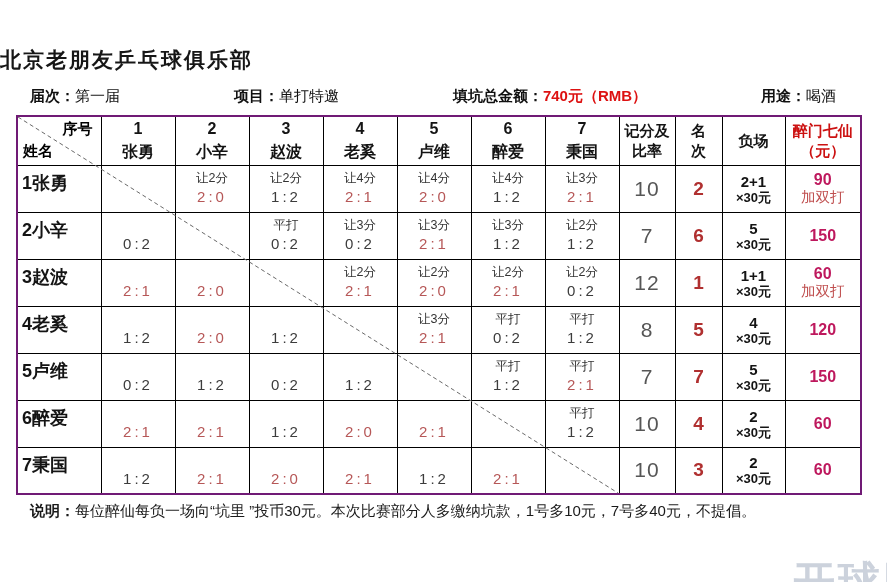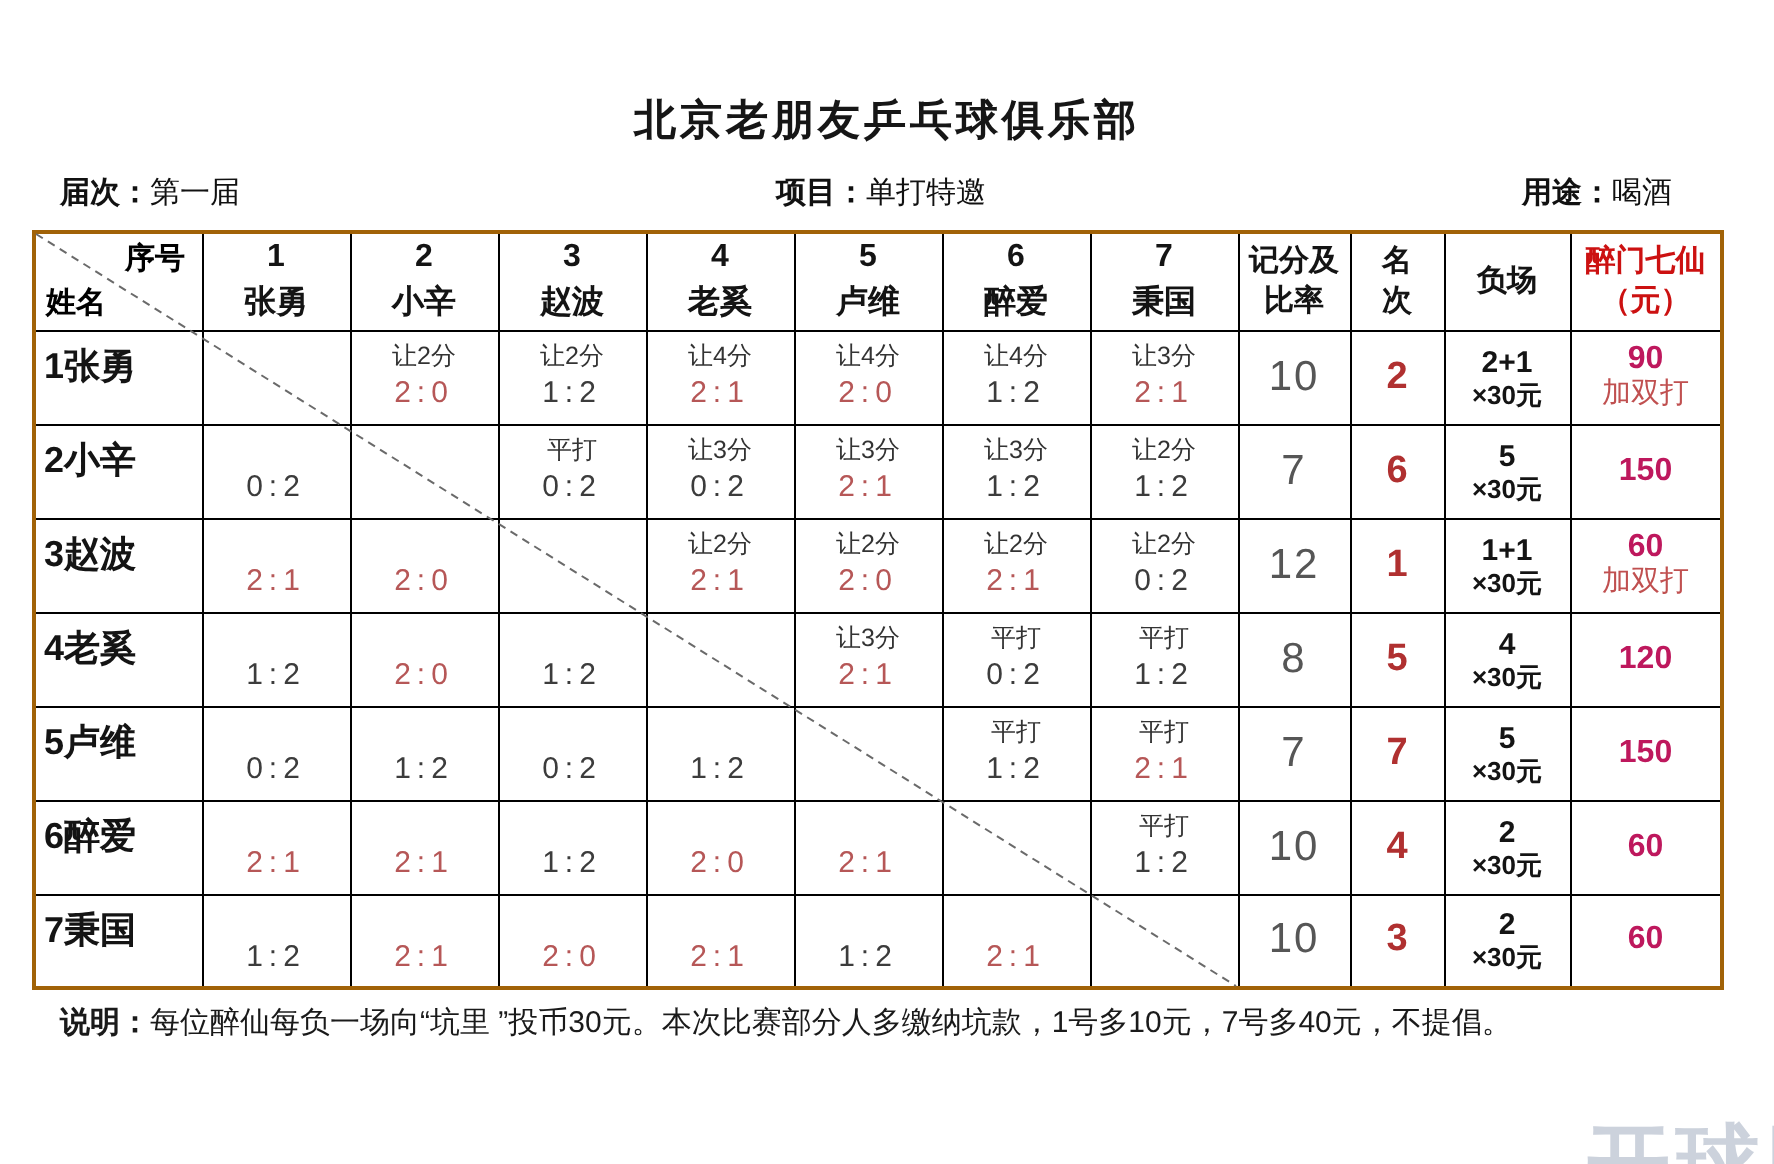--- a/index.html
+++ b/index.html
@@ -1,32 +1,32 @@
 <!DOCTYPE html>
 <html><head>
 <meta charset="utf-8">
 <style>
   * { box-sizing: border-box; margin: 0; padding: 0; }
   html,body { width: 887px; height: 582px; background: #fff; overflow: hidden;
     font-family: "Liberation Sans", "DejaVu Sans", sans-serif; }
   .page { position: relative; width: 887px; height: 582px; background: #fff; }
 
-  .title { margin-top: 46px; text-align: center; font-size: 21px; font-weight: bold;
+  .title { margin-top: 46px; font-size: 21px; font-weight: bold;
     color: #161616; letter-spacing: 2px; }
   .subtitle { margin-top: 6px; text-align: center; font-size: 22px; color: #585858;
     letter-spacing: 1px; }
 
   .infobar { margin: 13px 16px 0 30px; width: 806px; display: flex;
     justify-content: space-between; font-size: 15px; color: #111; white-space: nowrap; }
   .infobar .lbl { font-weight: bold; }
   .infobar .red { color: #dd1111; font-weight: bold; }
 
   .table-wrap { position: relative; margin: 9px 0 0 16px; width: 846px; }
   table { border-collapse: collapse; table-layout: fixed; width: 846px;
-    border: 2px solid #a16207; padding-left: 24px; }
+    border: 2px solid #701a75; padding-left: 24px; }
   th, td { border: 1px solid #000; padding: 0; text-align: center; vertical-align: middle;
     overflow: hidden; }
   thead tr { height: 49px; }
   tbody tr { height: 47px; }
 
   .th-player { font-size: 16px; font-weight: bold; color: #141414; line-height: 1.4; }
   .th-corner { position: relative; }
   .th-corner .c-top { position: absolute; top: 3px; right: 8px; font-size: 15px; font-weight: bold; }
   .th-corner .c-bot { position: absolute; bottom: 4px; left: 5px; font-size: 15px; font-weight: bold; }
   .th-extra { font-size: 15px; font-weight: bold; color: #141414; line-height: 1.35; }
@@ -58,20 +58,21 @@
 </head>
 <body>
 
 <div class="page">
 
   <div class="title">北京老朋友乒乓球俱乐部</div>
 
   <div class="infobar">
     <span><span class="lbl">届次：</span><span>第一届</span></span>
     <span><span class="lbl">项目：</span><span>单打特邀</span></span>
+    <span><span class="lbl">填坑总金额：</span><span class="red">740元（RMB）</span></span>
     <span><span class="lbl">用途：</span><span>喝酒</span></span>
   </div>
 
   <div class="table-wrap">
     <table>
       <colgroup>
         <col style="width:84px">
         <col style="width:74px">
           <col style="width:74px">
           <col style="width:74px">

